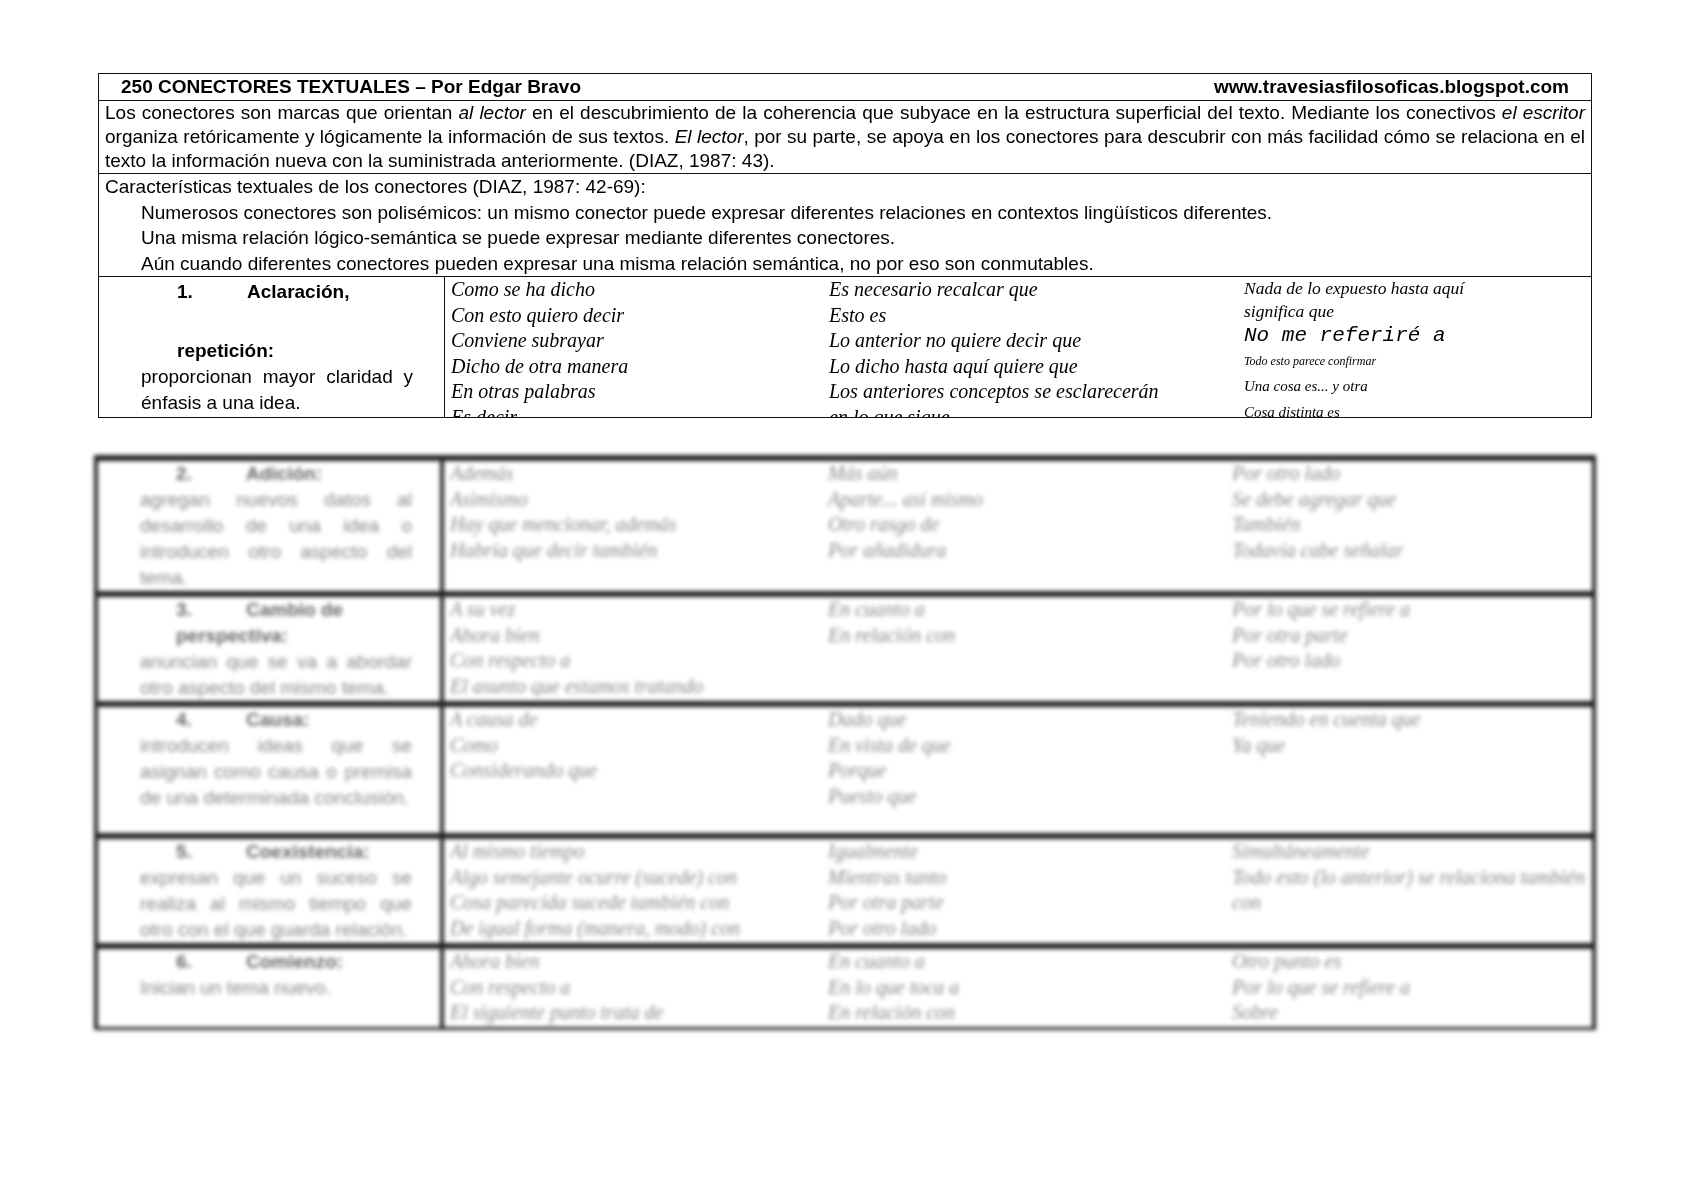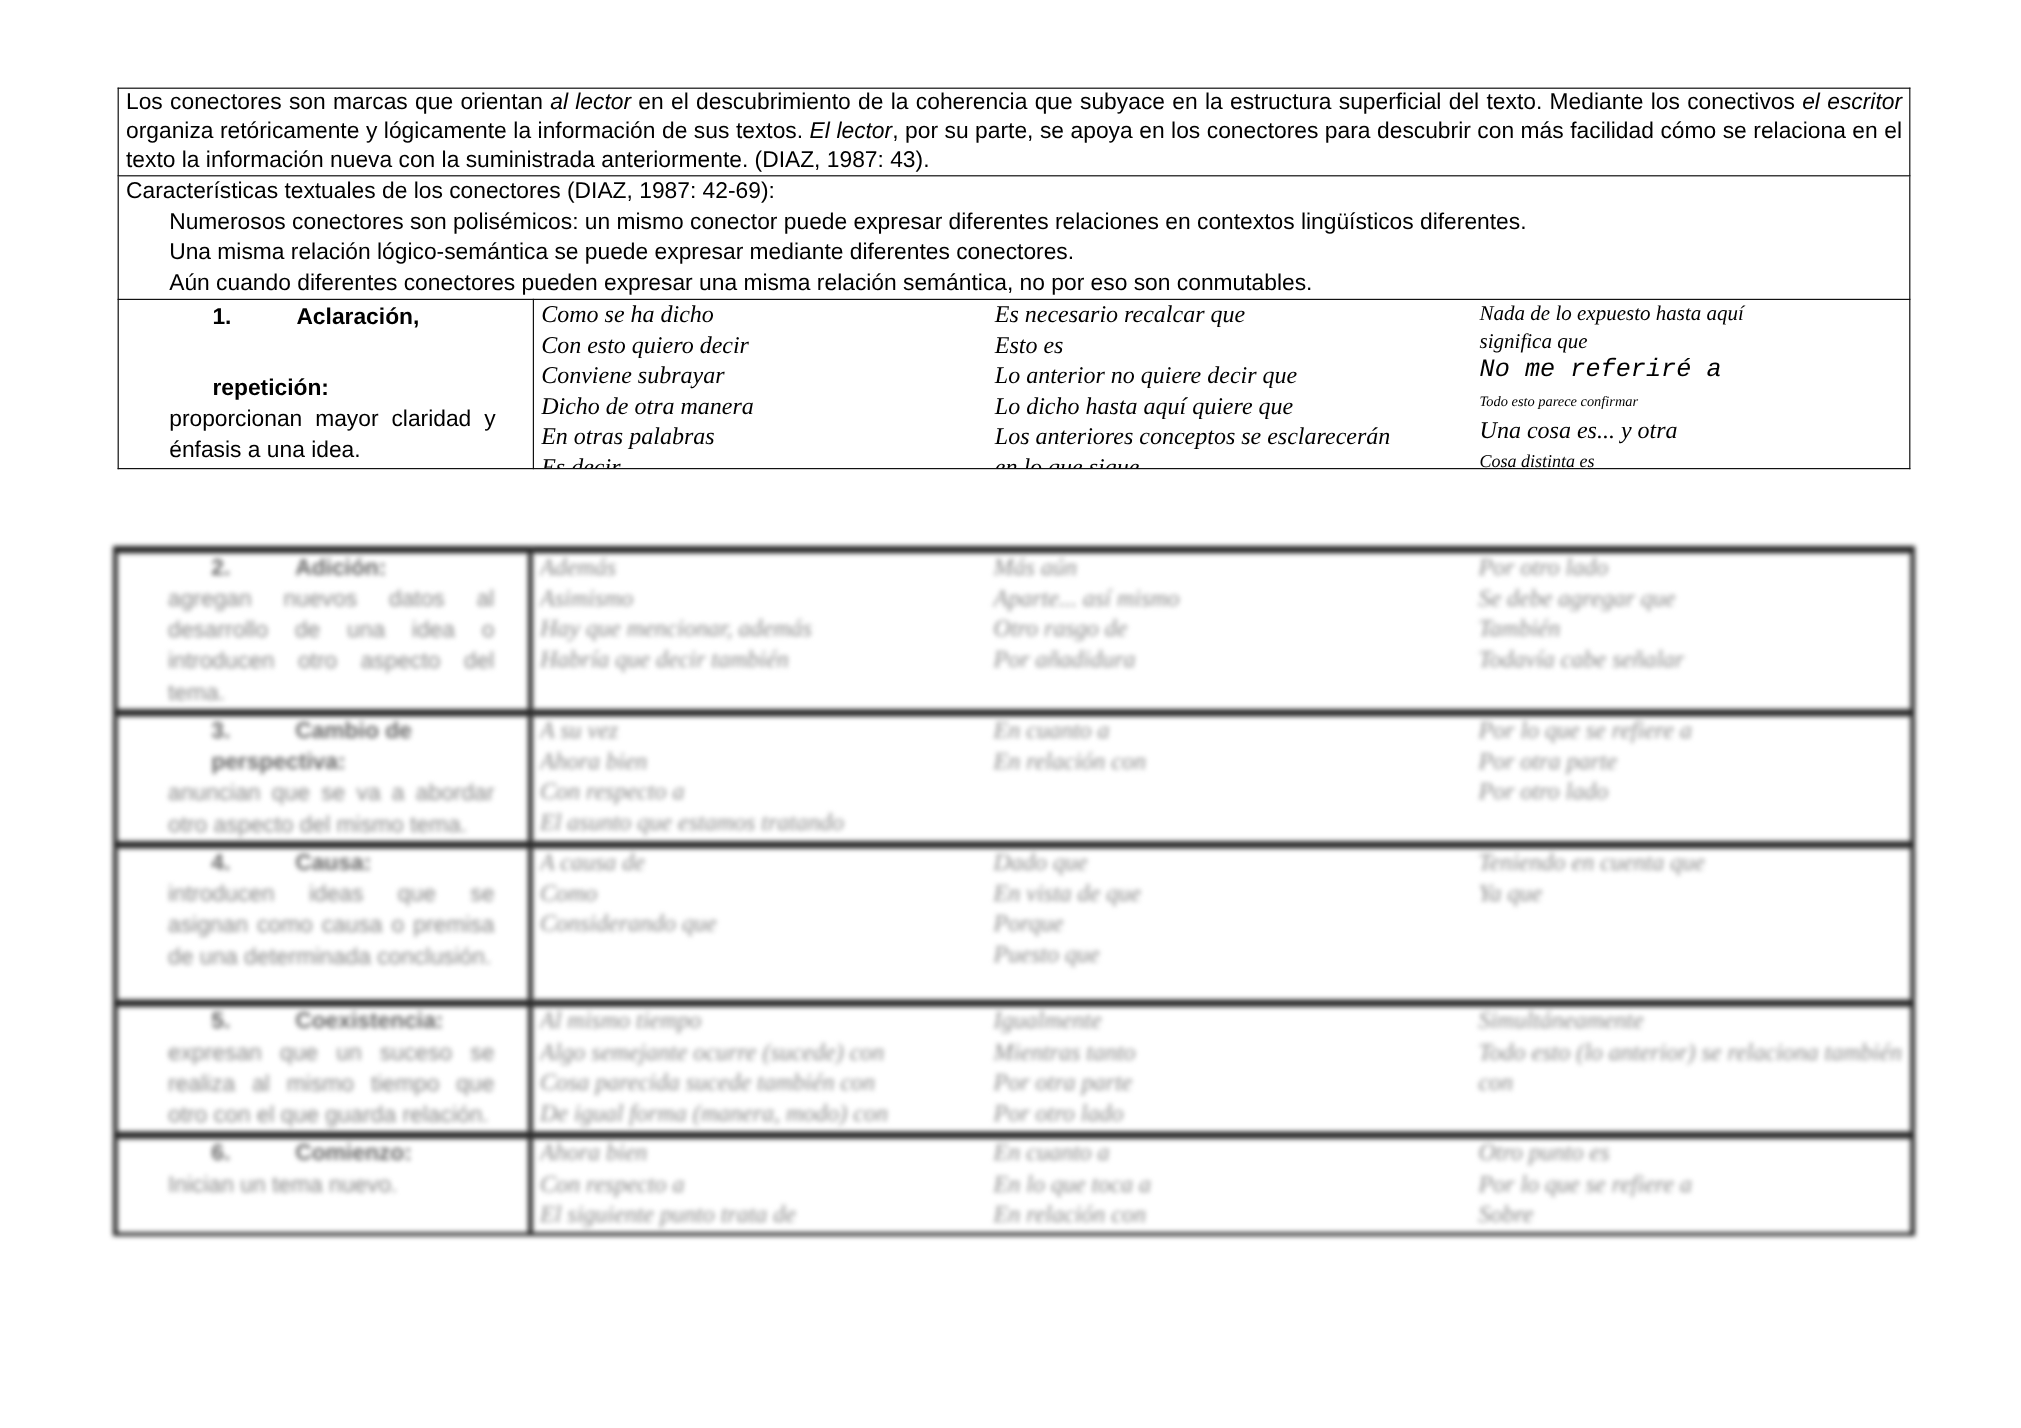--- a/index.html
+++ b/index.html
@@ -11,37 +11,45 @@
   .hdr .title { padding-left:22px; }
   .hdr .url { text-align:right; padding-right:22px; }
   .intro { text-align:justify; }
   .intro i { font-style:italic; }
   .bullet { padding-left:36px; }
   .colhead { font-weight:bold; text-align:center; line-height:24px; }
   .rel-title { font-weight:bold; padding-left:72px; }
   .rel-title .num { display:inline-block; width:70px; }
   .rel-desc { padding-left:36px; text-align:justify; }
   .conn-grid { display:grid; grid-template-columns: 378px 404px 1fr; font-family:"Liberation Serif", serif; font-style:italic; font-size:20px; line-height:25.5px; }
-  .conn-grid .small { font-size:17.5px; line-height:23px; }
+  .conn-grid .small { font-size:17.5px; line-height:23px;margin-left:11px; }
   .cell-clip { height:140px; overflow:hidden; }
   .blur-zone { position:absolute; left:94px; top:455px; width:1502px; height:575px; overflow:hidden; filter: blur(2.2px); }
   .blur-zone table td { border:4px solid #222; border-top-width:6px; }
   .blur-zone .rel-title { color:#666; }
   .blur-zone .rel-desc, .blur-zone .conn-grid { color:#888; }
 </style>
 </head>
 <body>
 
 <div class="doc">
   <table class="main">
     <colgroup>
         <col style="width:346px">
         <col>
       </colgroup>
     <tbody>
+        <tr class="hdr">
+      <td colspan="2" style="padding:0;">
+        <div style="display:flex;justify-content:space-between;">
+          <span class="title" style="padding-left:22px;">250 CONECTORES TEXTUALES – Por Edgar Bravo</span>
+          <span class="url" style="padding-right:22px;">www.travesiasfilosoficas.blogspot.com</span>
+        </div>
+      </td>
+    </tr>
     <tr>
       <td colspan="2" class="intro" style="line-height:24px;padding-top:0;padding-bottom:0;"><span>Los conectores son marcas que orientan </span><i>al lector</i><span> en el descubrimiento de la coherencia que subyace en la estructura superficial del texto. Mediante los conectivos </span><i>el escritor</i><span> organiza retóricamente y lógicamente la información de sus textos. </span><i>El lector</i><span>, por su parte, se apoya en los conectores para descubrir con más facilidad cómo se relaciona en el texto la información nueva con la suministrada anteriormente. (DIAZ, 1987: 43).</span></td>
     </tr>
     <tr>
       <td colspan="2" style="line-height:25.5px;">
         <div>Características textuales de los conectores (DIAZ, 1987: 42-69):</div>
         <div class="bullet">Numerosos conectores son polisémicos: un mismo conector puede expresar diferentes relaciones en contextos lingüísticos diferentes.</div>
         <div class="bullet">Una misma relación lógico-semántica se puede expresar mediante diferentes conectores.</div>
         <div class="bullet">Aún cuando diferentes conectores pueden expresar una misma relación semántica, no por eso son conmutables.</div>
       </td>
@@ -71,21 +79,21 @@
               <div>Lo anterior no quiere decir que</div>
               <div>Lo dicho hasta aquí quiere que</div>
               <div>Los anteriores conceptos se esclarecerán</div>
               <div>en lo que sigue</div>
             </div>
             <div class="small">
               <div>Nada de lo expuesto hasta aquí</div>
               <div>significa que</div>
               <div style="font-size:21px;line-height:25.5px;font-family:Liberation Mono, monospace;">No me referiré a</div>
               <div style="font-size:12px;line-height:25.5px;">Todo esto parece confirmar</div>
-              <div style="font-size:20px;line-height:25.5px;">Una cosa es... y otra</div>
+              <div style="font-size:15px;line-height:25.5px;">Una cosa es... y otra</div>
               <div style="font-size:15px;line-height:25.5px;font-style:italic;">Cosa distinta es</div>
             </div>
           </div>
         </div>
       </td>
     </tr>
   </tbody>
     </table>
 </div>
 

